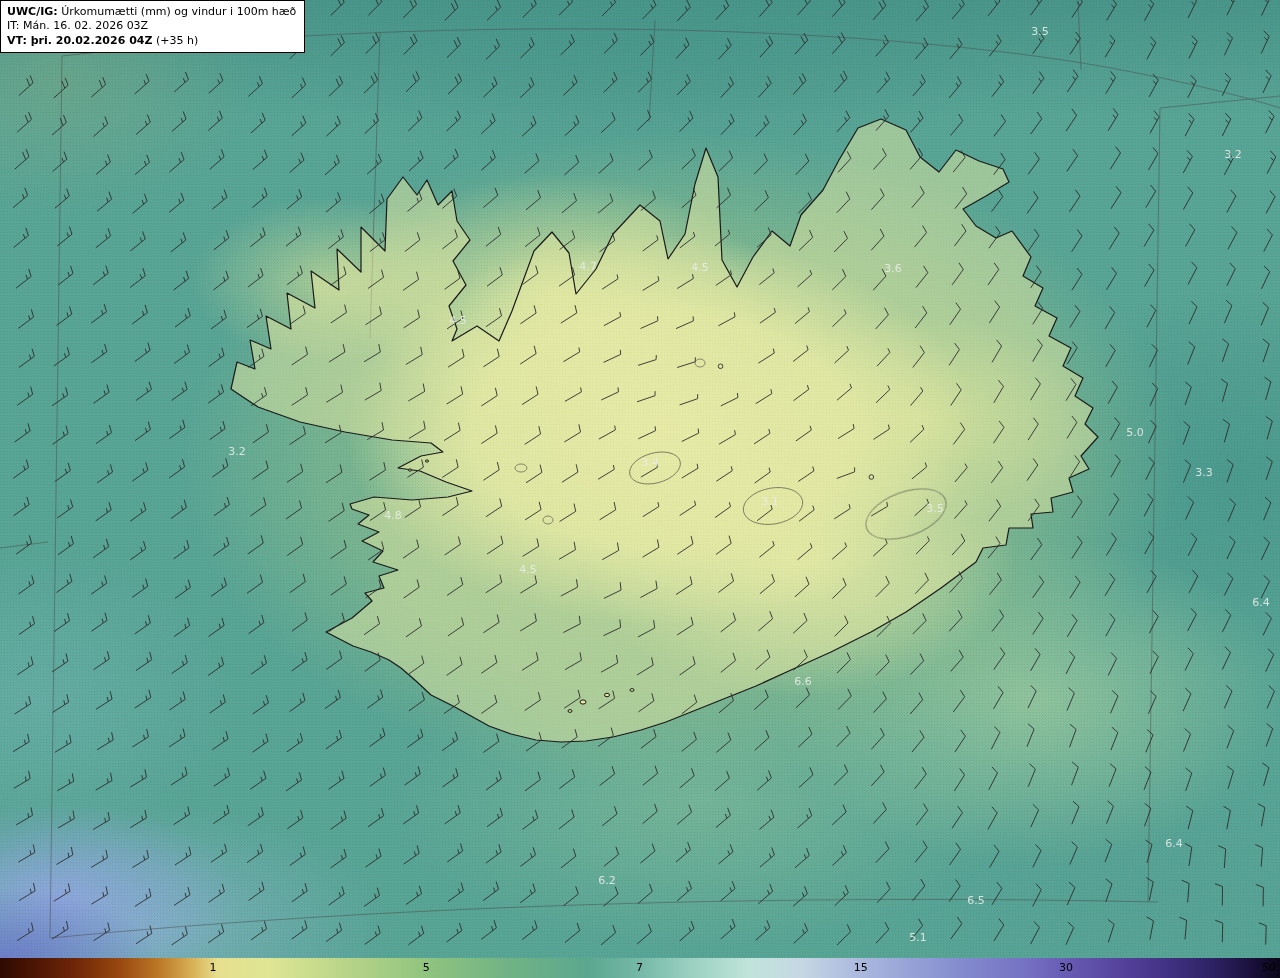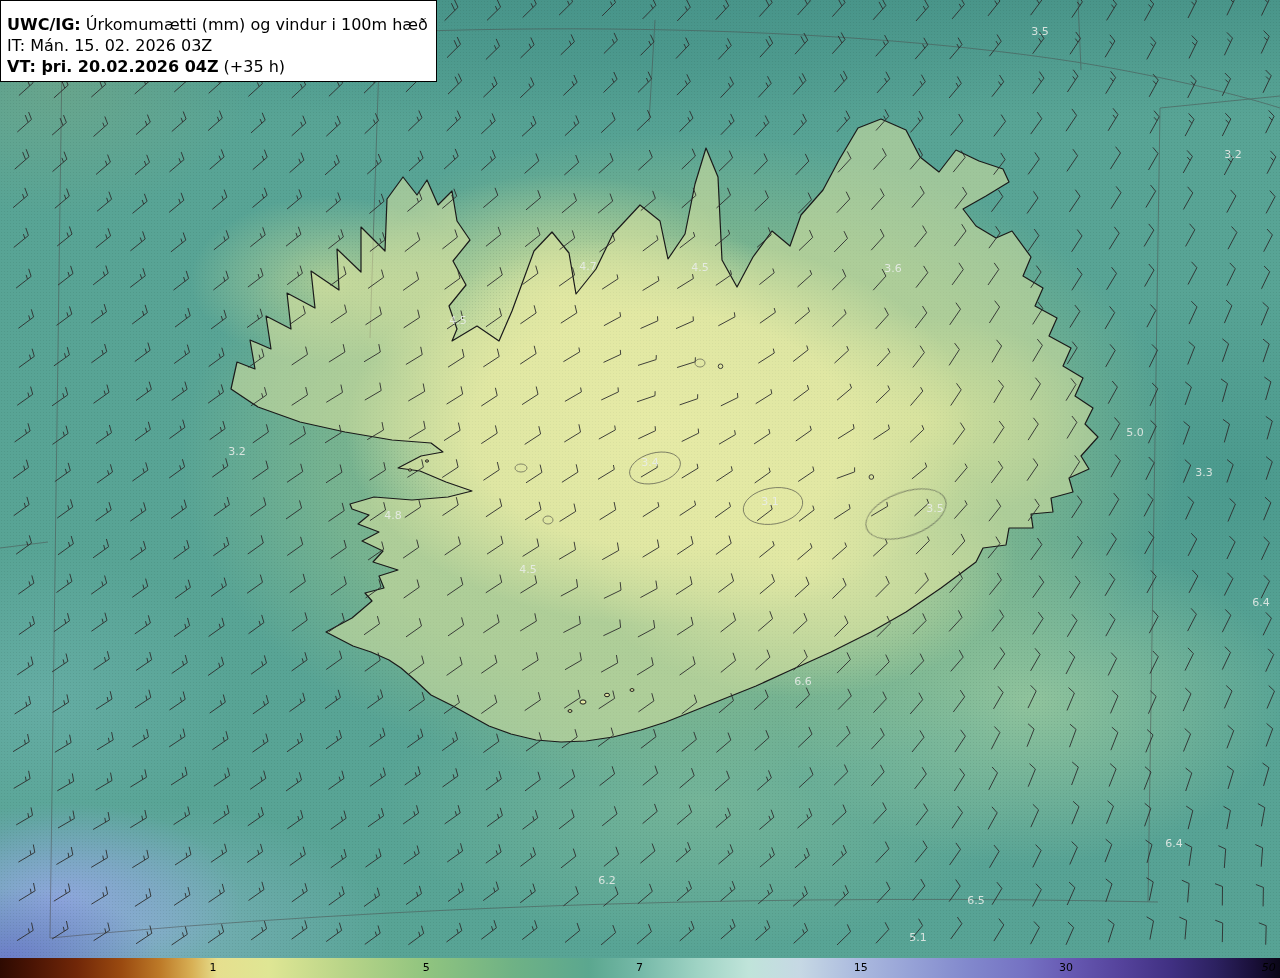--- a/index.html
+++ b/index.html
@@ -34,21 +34,21 @@
   
   .stipple{
     position:absolute;left:0;top:0;width:1280px;height:958px;
     background-image:radial-gradient(rgba(15,40,30,0.5) 0.55px, rgba(0,0,0,0) 0.7px);
     background-size:3px 3px;opacity:.18;pointer-events:none;
   }
   .map-svg{position:absolute;left:0;top:0;}
   .titlebox{
     position:absolute;left:0;top:0;z-index:5;
     background:#ffffff;border:1px solid #000;
-    padding:14px 8px 4px 6px;font-size:16px;line-height:1.3;color:#000;
+    padding:4px 8px 4px 6px;font-size:11px;line-height:1.3;color:#000;
     white-space:nowrap;
   }
   .titlebox b{font-weight:bold;}
   .colorbar{
     position:absolute;left:0;bottom:0;width:1280px;height:20px;z-index:4;
   }
   .cb-label{
     position:absolute;top:50%;transform:translate(-50%,-52%);
     font-size:11px;color:#000;
   }
@@ -920,21 +920,21 @@
         <text x="803" y="685">6.6</text>
         <text x="607" y="884">6.2</text>
         <text x="1174" y="847">6.4</text>
         <text x="976" y="904">6.5</text>
         <text x="918" y="941">5.1</text>
       </g>
     </svg>
 
   <div class="titlebox">
     <div><b>UWC/IG:</b><span> Úrkomumætti (mm) og vindur i 100m hæð</span></div>
-    <div>IT: Mán. 15. 02. 2026 03Z</div>
+    <div>IT: Mán. 16. 02. 2026 03Z</div>
     <div><b>VT: þri. 20.02.2026 04Z</b><span> (+35 h)</span></div>
   </div>
 
   <div id="colorbar" class="colorbar" style="background: linear-gradient(90deg, rgb(46, 10, 1) 0%, rgb(74, 20, 4) 2.5%, rgb(113, 39, 8) 6%, rgb(154, 74, 16) 9.5%, rgb(189, 122, 40) 12.5%, rgb(216, 176, 85) 15%, rgb(230, 223, 142) 17%, rgb(223, 230, 148) 21%, rgb(184, 212, 136) 27%, rgb(144, 196, 127) 33.3%, rgb(111, 178, 133) 40%, rgb(91, 167, 143) 46%, rgb(118, 185, 168) 50%, rgb(159, 211, 196) 54.5%, rgb(192, 228, 218) 58.5%, rgb(198, 216, 228) 62.5%, rgb(173, 188, 223) 66.7%, rgb(151, 163, 215) 71%, rgb(130, 137, 205) 75.5%, rgb(117, 114, 195) 80%, rgb(104, 91, 180) 83.3%, rgb(85, 67, 156) 87.5%, rgb(64, 48, 130) 91.5%, rgb(44, 33, 96) 95%, rgb(25, 15, 56) 98%, rgb(10, 6, 22) 100%);">
       <span class="cb-label" style="left: 16.64%;">1</span>
       <span class="cb-label" style="left: 33.3%;">5</span>
       <span class="cb-label" style="left: 49.96%;">7</span>
       <span class="cb-label" style="left: 66.62%; margin-left: 8px;">15</span>
       <span class="cb-label" style="left: 83.28%;">30</span>
       <span class="cb-label" style="left: 99.5%; font-style: italic;">50</span>

